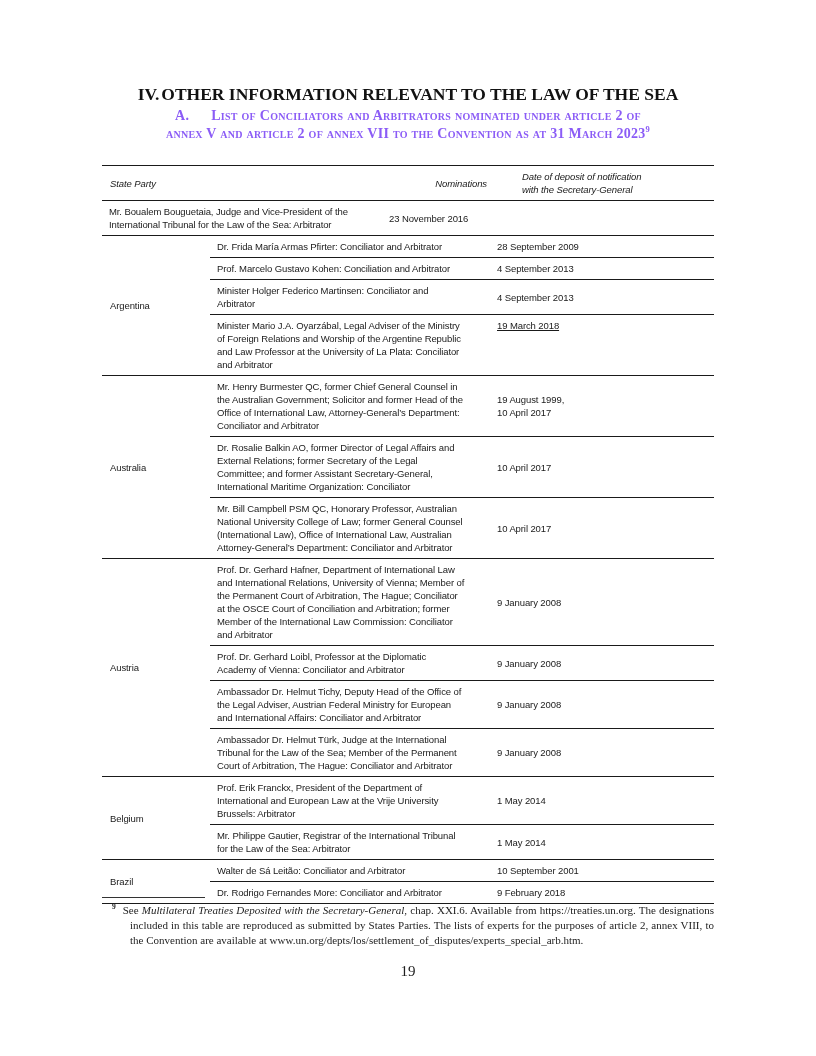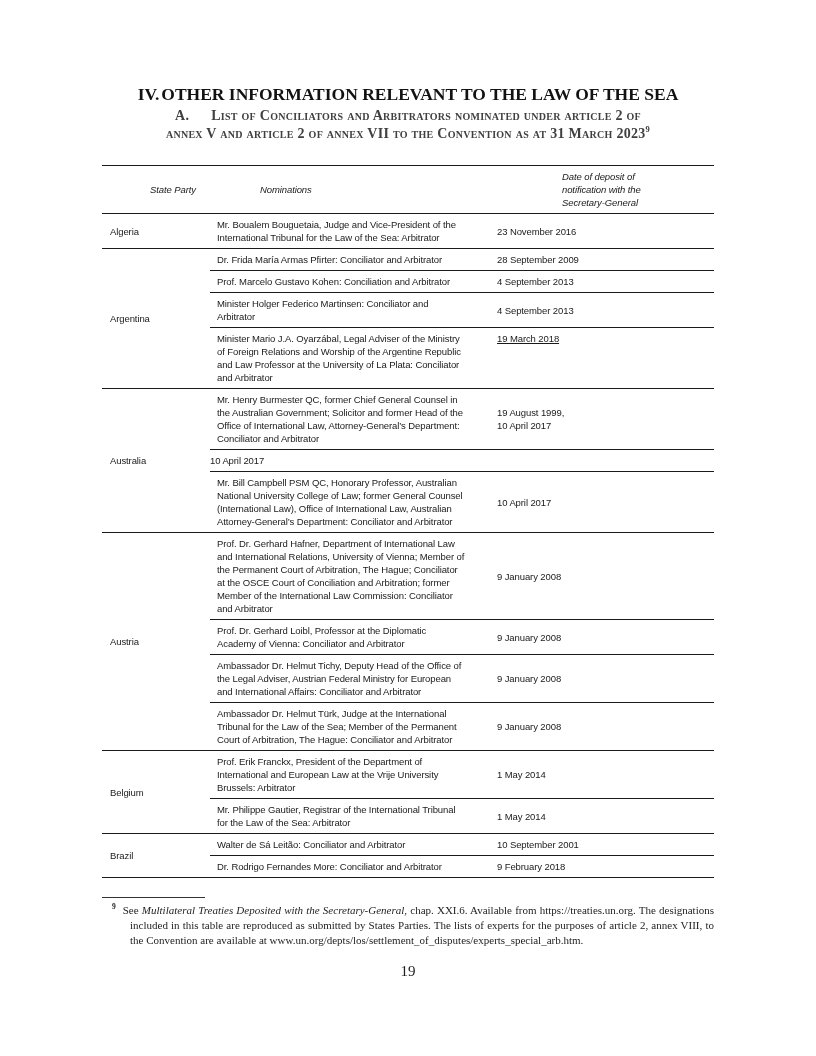--- a/index.html
+++ b/index.html
@@ -21,36 +21,36 @@
     font-weight:bold; font-size:17.5px; line-height:20px;
     color:#121212;
   }
   .title .sec-no { margin-right:2px; }
   .subtitle {
     position:absolute; top:107px; left:0; right:0;
     text-align:center;
     font-weight:bold; font-size:14px; line-height:18px;
     font-variant:small-caps;
     letter-spacing:0.02em;
-    color:#404040;
+    color:#8b5cf6;
   }
   .subtitle .sub-no { margin-right:22px; }
   .subtitle sup { font-size:8.5px; vertical-align:super; line-height:0; }
   
   .lostable {
     position:absolute; top:165px; left:102px; width:612px;
     border-top:1px solid #1a1a1a;
     border-bottom:1px solid #1a1a1a;
     font-family:"Liberation Sans", sans-serif;
     font-size:9.5px; line-height:13px; letter-spacing:-0.1px;
     color:#1a1a1a;
   }
   .thead { display:flex; align-items:center; border-bottom:1px solid #1a1a1a; font-style:italic; }
-  .th-state { width:108px; flex:none; padding:4px 2px 4px 8px;margin-left:40px; }
-  .th-noms  { width:287px; flex:none; padding:4px 10px; text-align:left; }
+  .th-state { width:108px; flex:none; padding:4px 2px 4px 8px; }
+  .th-noms  { width:287px; flex:none; padding:4px 10px; text-align:right; }
   .th-date  { flex:1; padding:4px 70px 4px 0;margin-left:25px; }
   .group { display:flex; }
   .group + .group { border-top:1px solid #1a1a1a; }
   .state-cell {
     width:108px; flex:none;
     padding:3px 2px 3px 8px;
     display:flex; align-items:center;
   }
   .rows { flex:1; display:flex; flex-direction:column; }
   .row { display:flex; flex:1; }
@@ -105,21 +105,20 @@
   </div>
 
   <div class="lostable">
     <div class="thead">
       <div class="th-state">State Party</div>
       <div class="th-noms">Nominations</div>
       <div class="th-date">Date of deposit of notification with the Secretary-General</div>
     </div>
 
     <div class="group">
-      <div class="state-cell">Algeria</div>
       <div class="rows">
         <div class="row">
           <div class="nom-cell">Mr. Boualem Bouguetaia, Judge and Vice-President of the International Tribunal for the Law of the Sea: Arbitrator</div>
           <div class="date-cell">23 November 2016</div>
         </div>
       </div>
     </div>
 
     <div class="group">
       <div class="state-cell">Argentina</div>
@@ -145,20 +144,21 @@
 
     <div class="group">
       <div class="state-cell">Australia</div>
       <div class="rows">
         <div class="row">
           <div class="nom-cell">Mr. Henry Burmester QC, former Chief General Counsel in the Australian Government; Solicitor and former Head of the Office of International Law, Attorney-General’s Department: Conciliator and Arbitrator</div>
           <div class="date-cell">19 August 1999,
 10 April 2017</div>
         </div>
         <div class="row">
+          <div class="nom-cell">Dr. Rosalie Balkin AO, former Director of Legal Affairs and External Relations; former Secretary of the Legal Committee; and former Assistant Secretary-General, International Maritime Organization: Conciliator</div>
           <div class="date-cell">10 April 2017</div>
         </div>
         <div class="row">
           <div class="nom-cell">Mr. Bill Campbell PSM QC, Honorary Professor, Australian National University College of Law; former General Counsel (International Law), Office of International Law, Australian Attorney-General’s Department: Conciliator and Arbitrator</div>
           <div class="date-cell">10 April 2017</div>
         </div>
       </div>
     </div>
 
     <div class="group">

